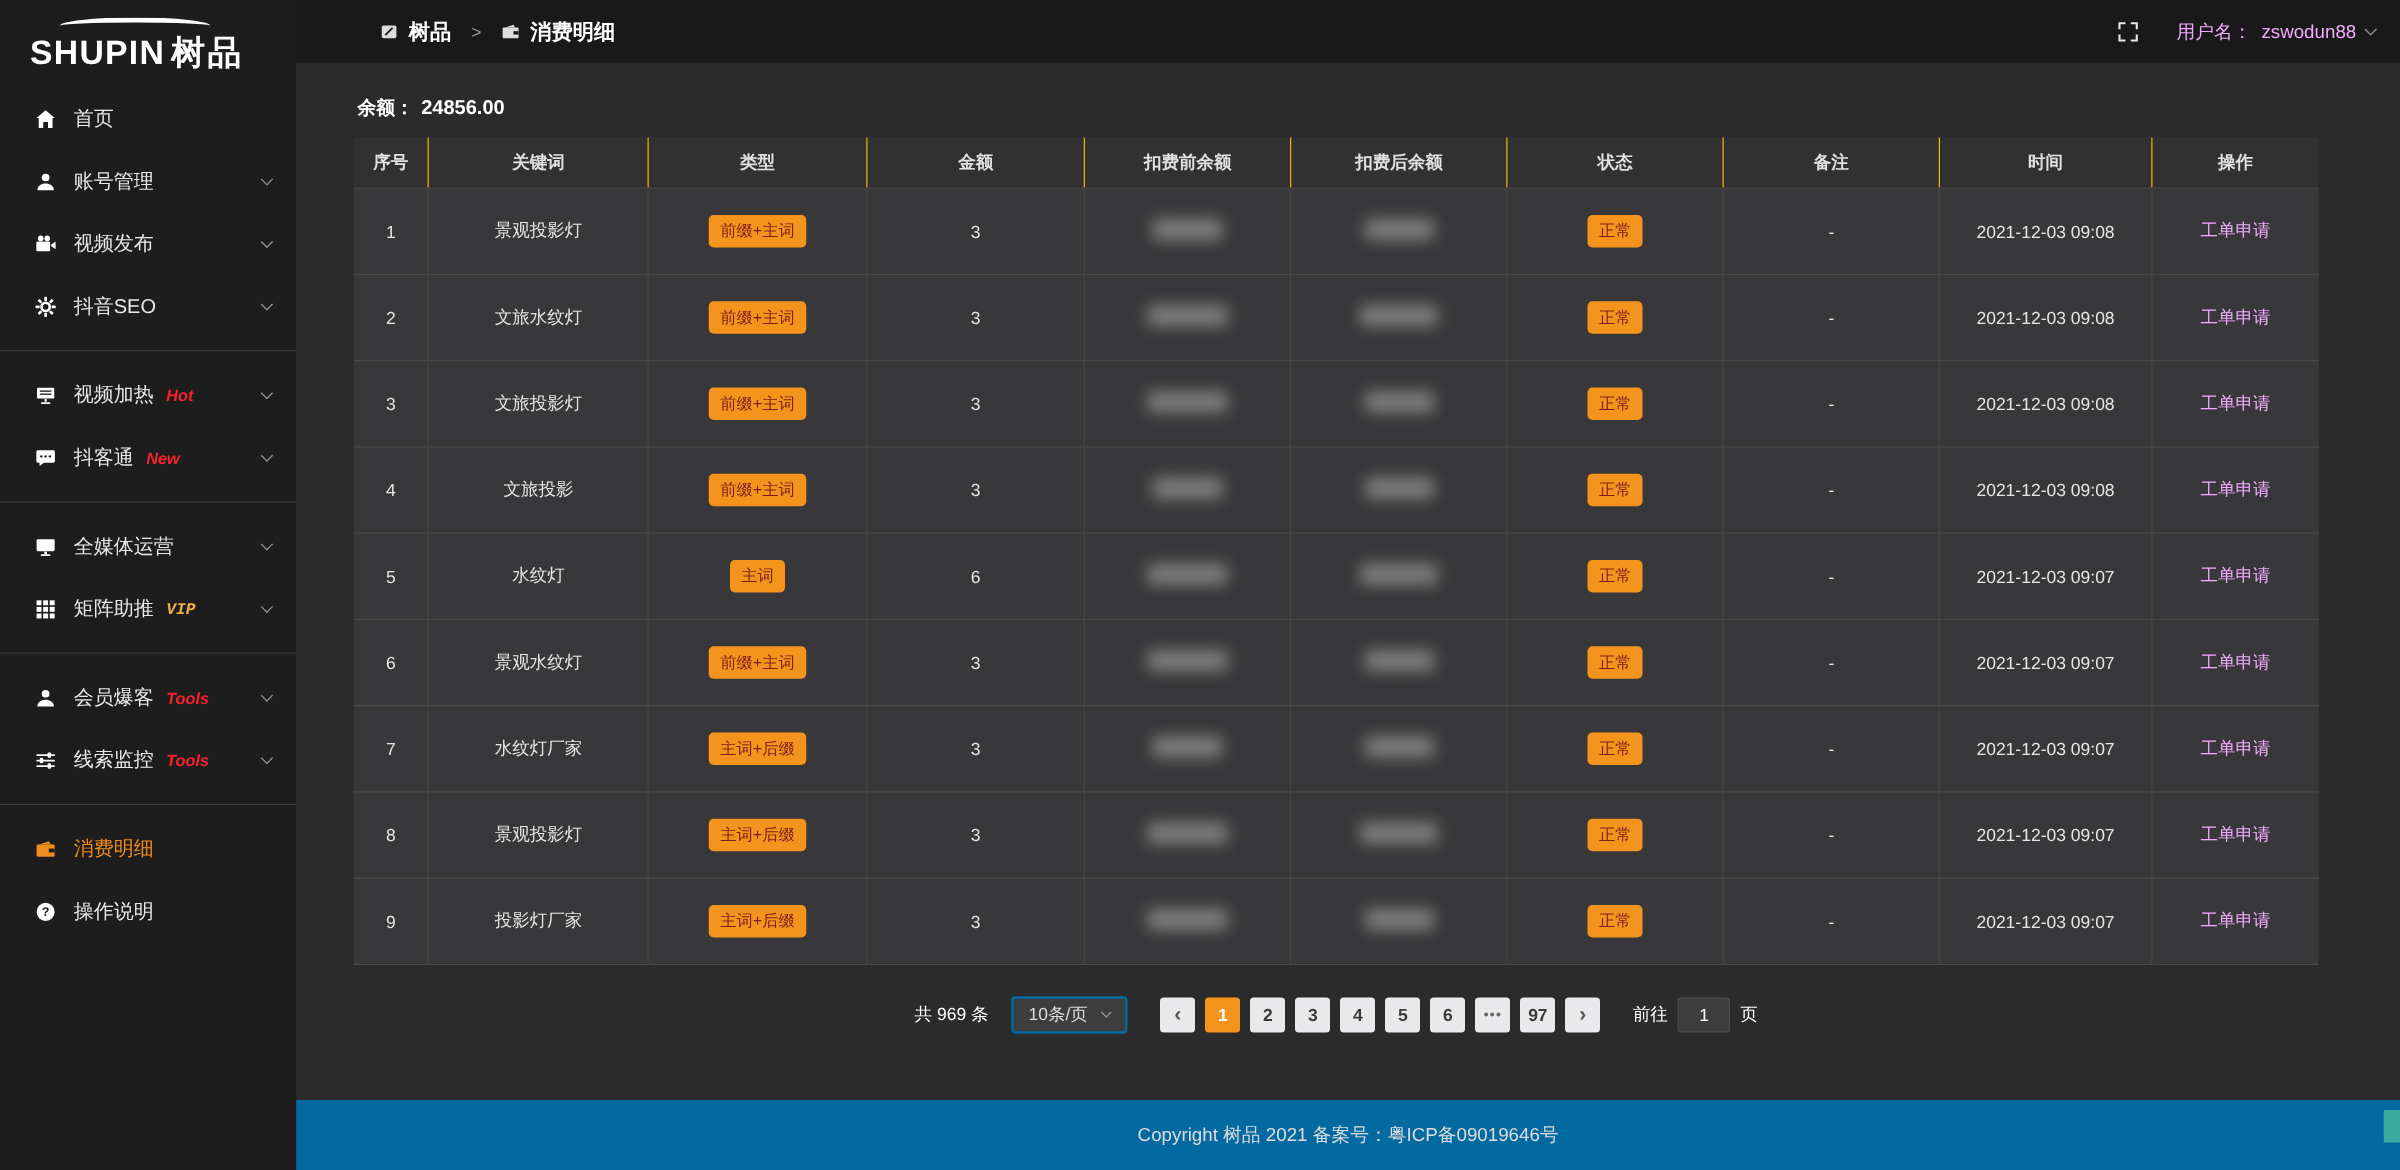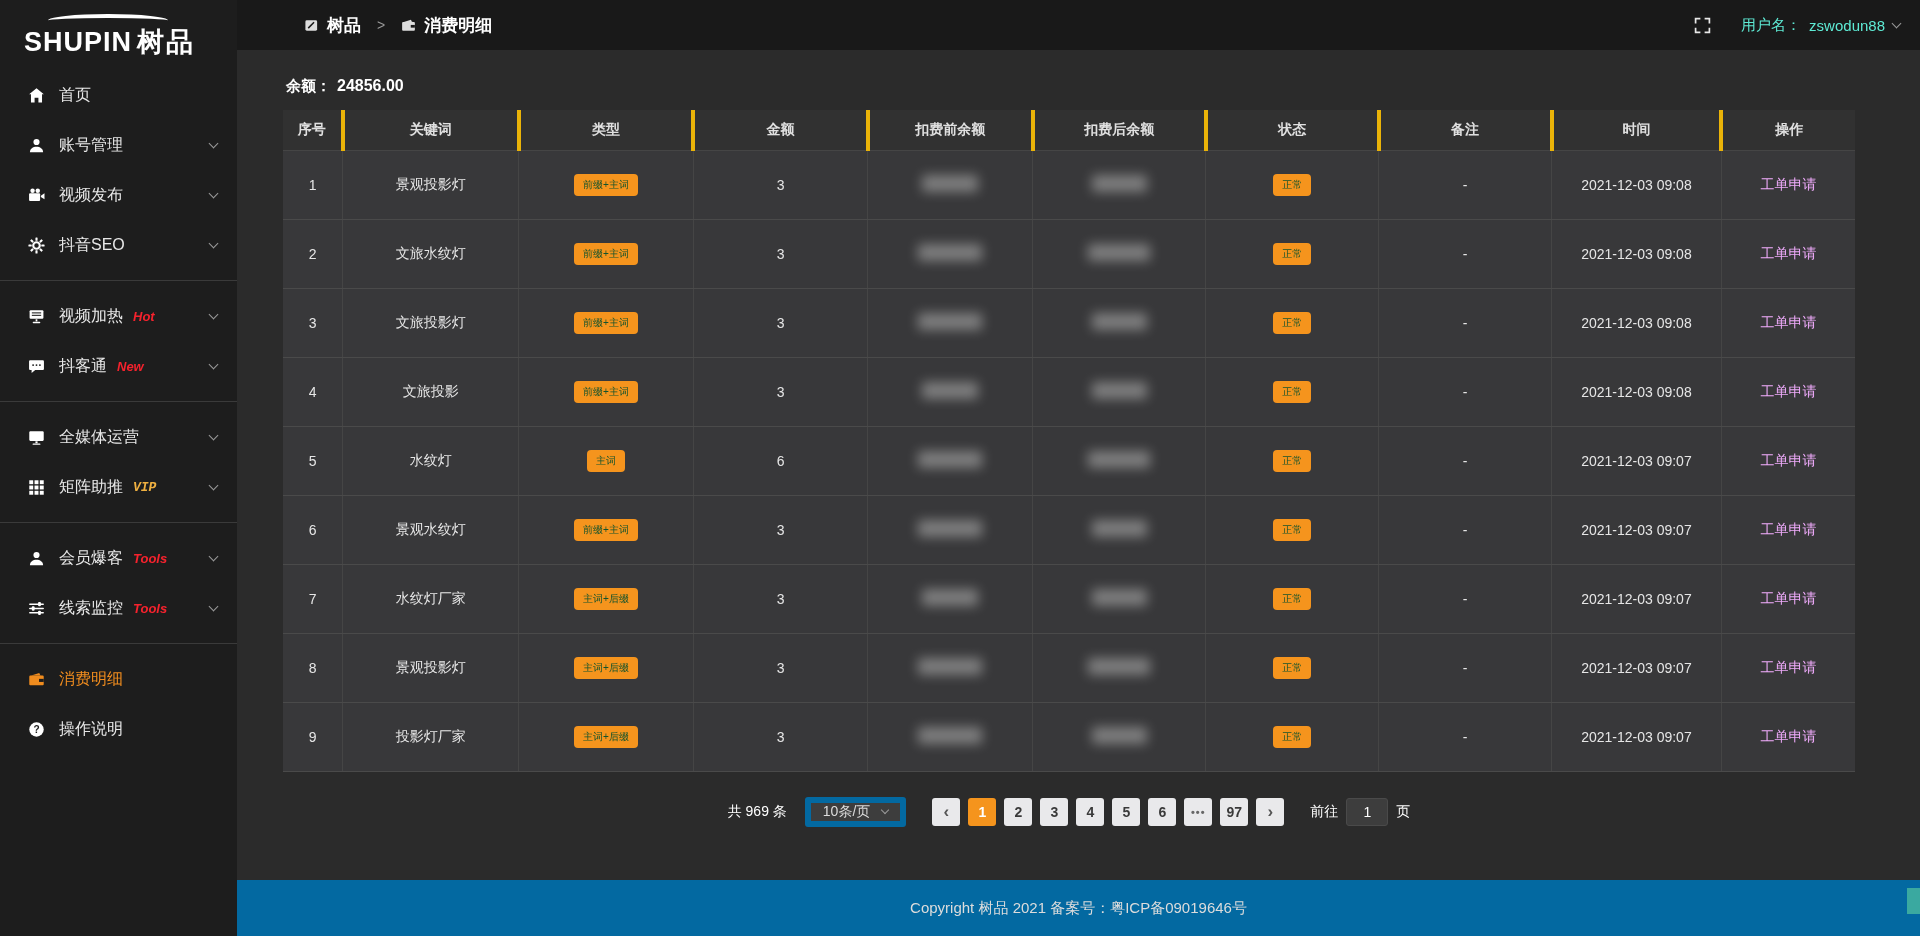--- a/index.html
+++ b/index.html
@@ -25,45 +25,45 @@
   .side-item .chev { margin-left:auto; margin-top:-4px; }
 
   
   .main { flex:1; display:flex; flex-direction:column; background:#2b2b2b; }
   .topbar { height:50px; flex-shrink:0; background:#191919; display:flex; align-items:center; justify-content:space-between; padding:0 20px 0 67px; }
   .breadcrumb { display:flex; align-items:center; color:#fff; font-size:17px; font-weight:bold; gap:8px; }
   .bc-sep { color:#999; font-size:14px; margin:0 8px; font-weight:normal; }
   .icon { display:inline-flex; width:17px; height:17px; }
   .icon svg { width:100%; height:100%; }
   .bc-icon { width:15px; height:15px; color:#ddd; }
-  .user-area { display:flex; align-items:center; color:#5eead4; font-size:15px; gap:8px; }
+  .user-area { display:flex; align-items:center; color:#f0abfc; font-size:15px; gap:8px; }
   .fs-icon { width:17px; height:17px; color:#e8e8e8; margin-right:22px; cursor:pointer; }
   .user-area .chev { margin-top:-3px; }
 
   
   .content { flex:1; padding:0 65px 0 46px; }
   .balance { margin:27px 0 14px 3px; color:#fff; font-size:15px; font-weight:bold; }
   .balance .val { margin-left:6px; font-size:16px; }
 
   table { width:100%; border-collapse:collapse; table-layout:fixed; }
-  thead th { background:#313131; height:40px; font-size:14px; font-weight:bold; color:#e0e0e0; border-left:4px solid #eab308; border-bottom:1px solid #454545; }
+  thead th { background:#313131; height:40px; font-size:14px; font-weight:bold; color:#e0e0e0; border-left:1px solid #eab308; border-bottom:1px solid #454545; }
   thead th:first-child { border-left:none; }
   tbody td { background:#38383a; height:69px; text-align:center; font-size:14px; color:#e6e6e6; border-left:1px solid #454545; border-bottom:1px solid #4a4a4a; }
   tbody td:first-child { border-left:none; }
-  .badge { display:inline-block; background:#f5941d; color:#14532d; font-size:10px; padding:4px 9px; border-radius:4px; white-space:nowrap; }
+  .badge { display:inline-block; background:#f5941d; color:#7f1d1d; font-size:13px; padding:4px 9px; border-radius:4px; white-space:nowrap; }
   .mask { display:inline-block; height:17px; border-radius:2px; background:#9b9b9b; filter:blur(6px); opacity:.7; }
   .mask-a { width:64px; } .mask-b { width:55px; }
   tbody tr:nth-child(3n+1) .mask-a { width:56px; }
   tbody tr:nth-child(3n+2) .mask-b { width:62px; }
   .action-link { color:#f0abfc; cursor:pointer; }
 
   
   .pagination { display:flex; align-items:center; justify-content:center; margin-top:25px; gap:8px; color:#fff; font-size:14px; }
   .pg-total { margin-right:10px; }
-  .pg-size { background:#3d3d3d; border:6px solid #0369a1; border-radius:3px; height:30px; display:flex; align-items:center; padding:0 12px; gap:12px; color:#ddd; cursor:pointer; }
+  .pg-size { background:#3d3d3d; border:2px solid #0369a1; border-radius:3px; height:30px; display:flex; align-items:center; padding:0 12px; gap:12px; color:#ddd; cursor:pointer; }
   .pg-size .chev { width:6px; height:6px; margin-top:-3px; }
   .pg-btn { min-width:28px; height:28px; background:#e9e9eb; border:none; border-radius:3px; color:#3a3a3a; font-size:14px; font-weight:bold; cursor:pointer; padding:0 5px; }
   .pg-btn.active { background:#f5941d; color:#fff; }
   .pg-btn.arrow { color:#555; font-size:17px; line-height:1; }
   .pg-prev { margin-left:18px; }
   .pg-pages { display:flex; gap:8px; }
   .pg-ellipsis { letter-spacing:1px; font-size:11px; color:#666; }
   .pg-goto-label { margin-left:18px; }
   .pg-goto-input { width:42px; height:28px; background:#3d3d3d; border:1px solid #4a4a4a; border-radius:3px; color:#fff; text-align:center; font-size:14px; }
 

